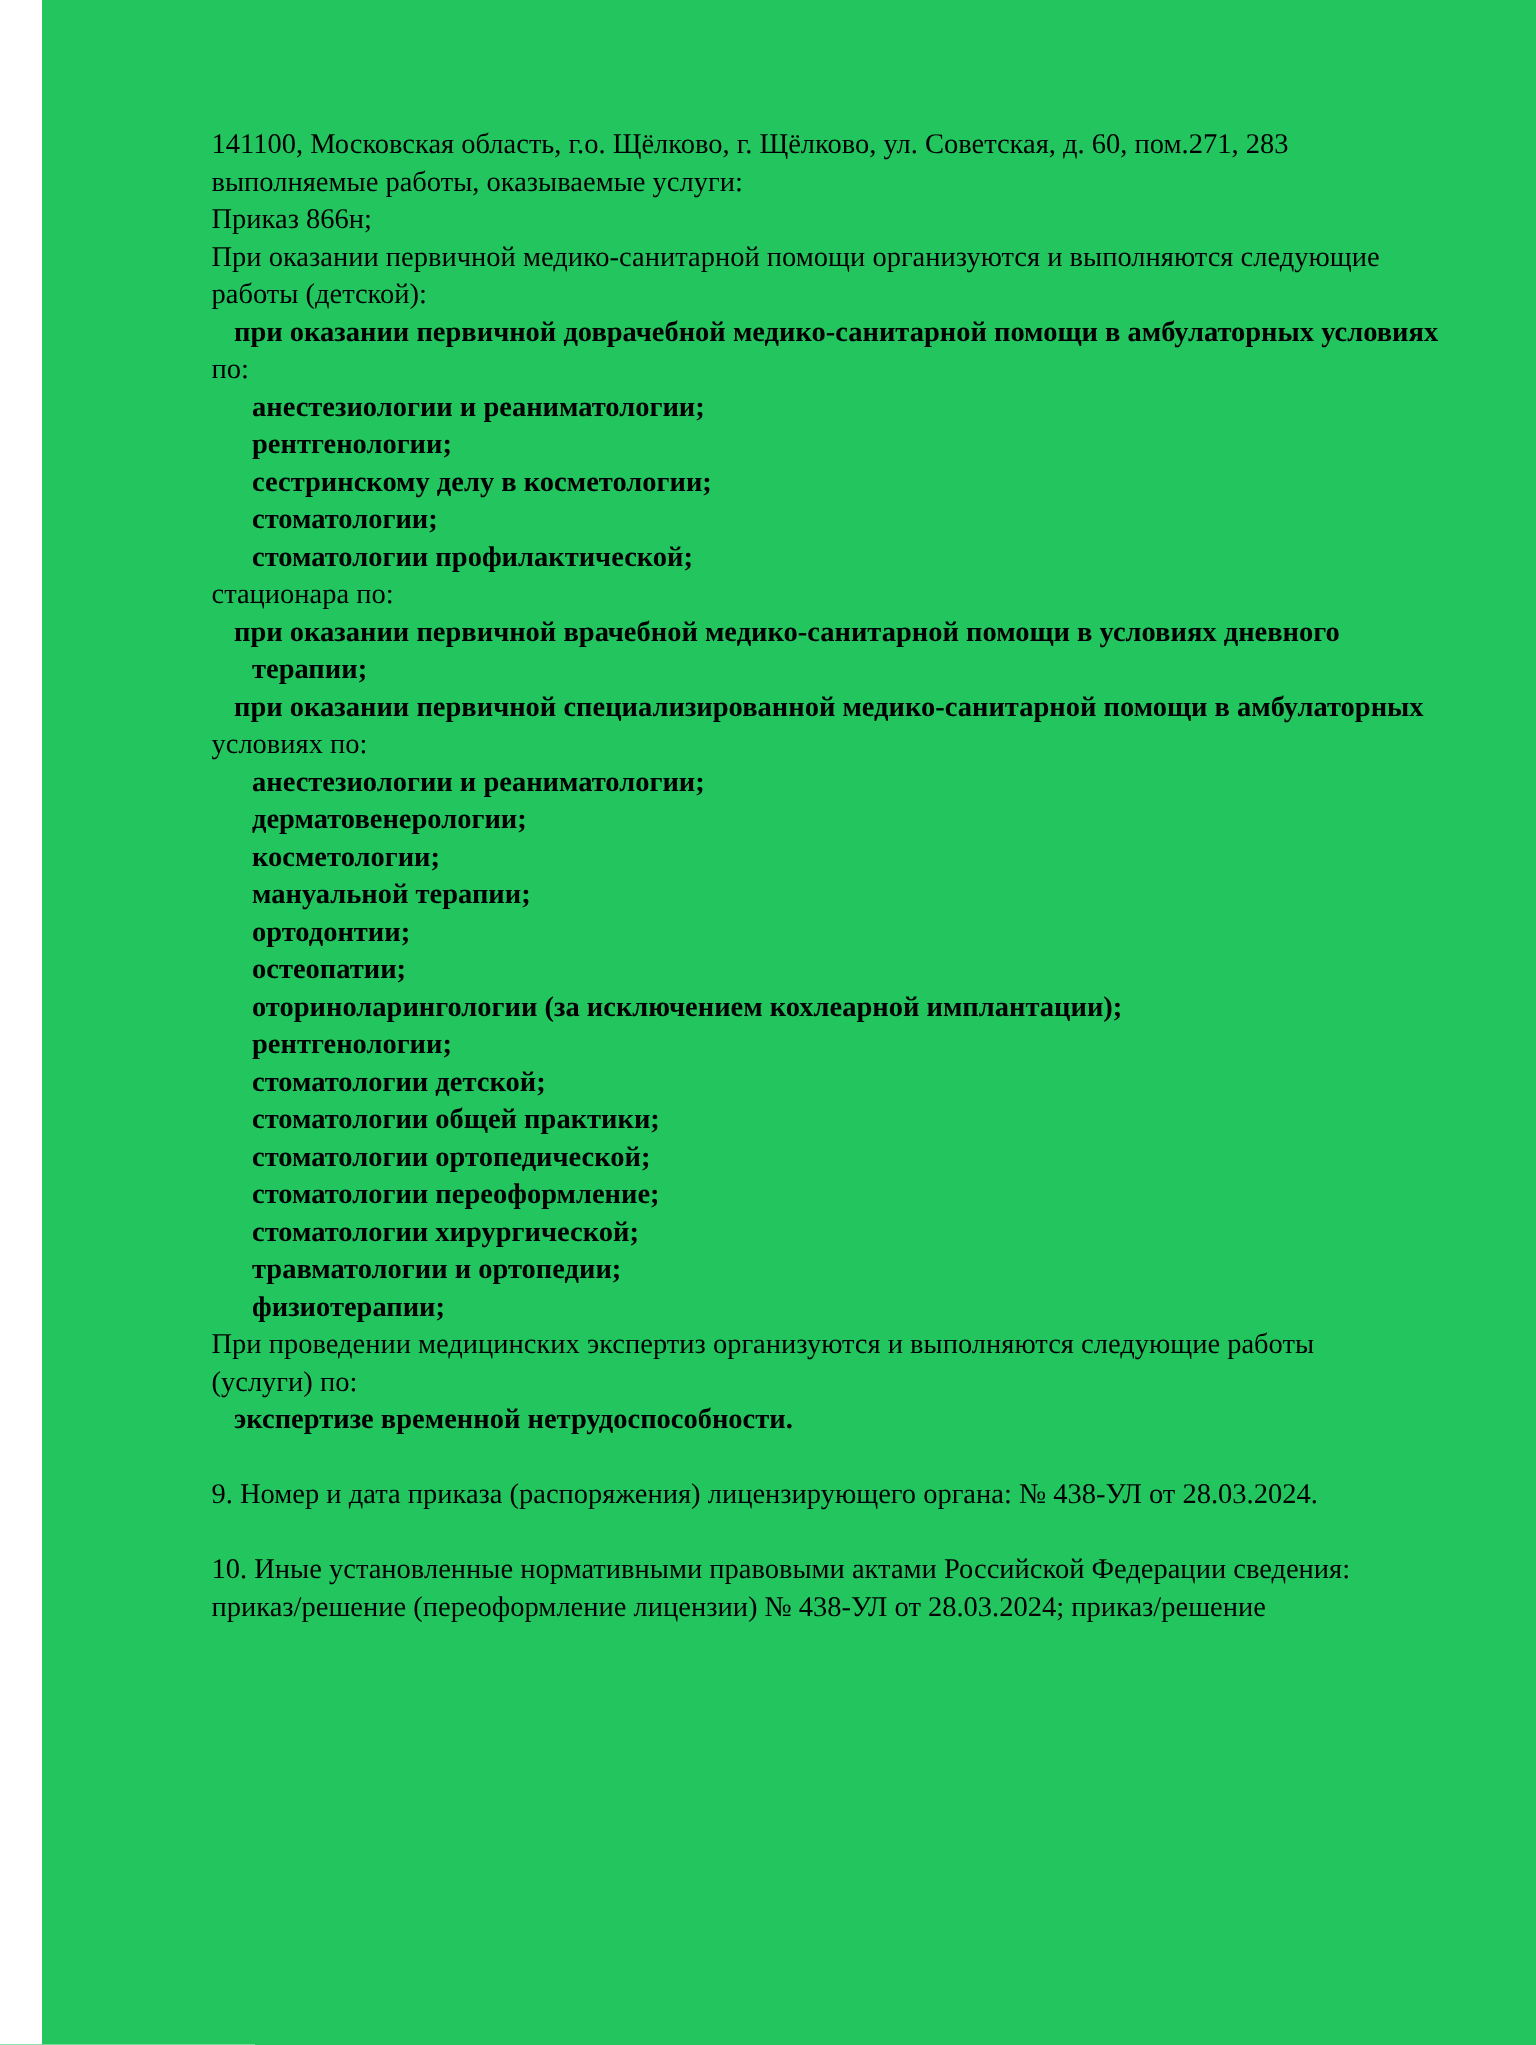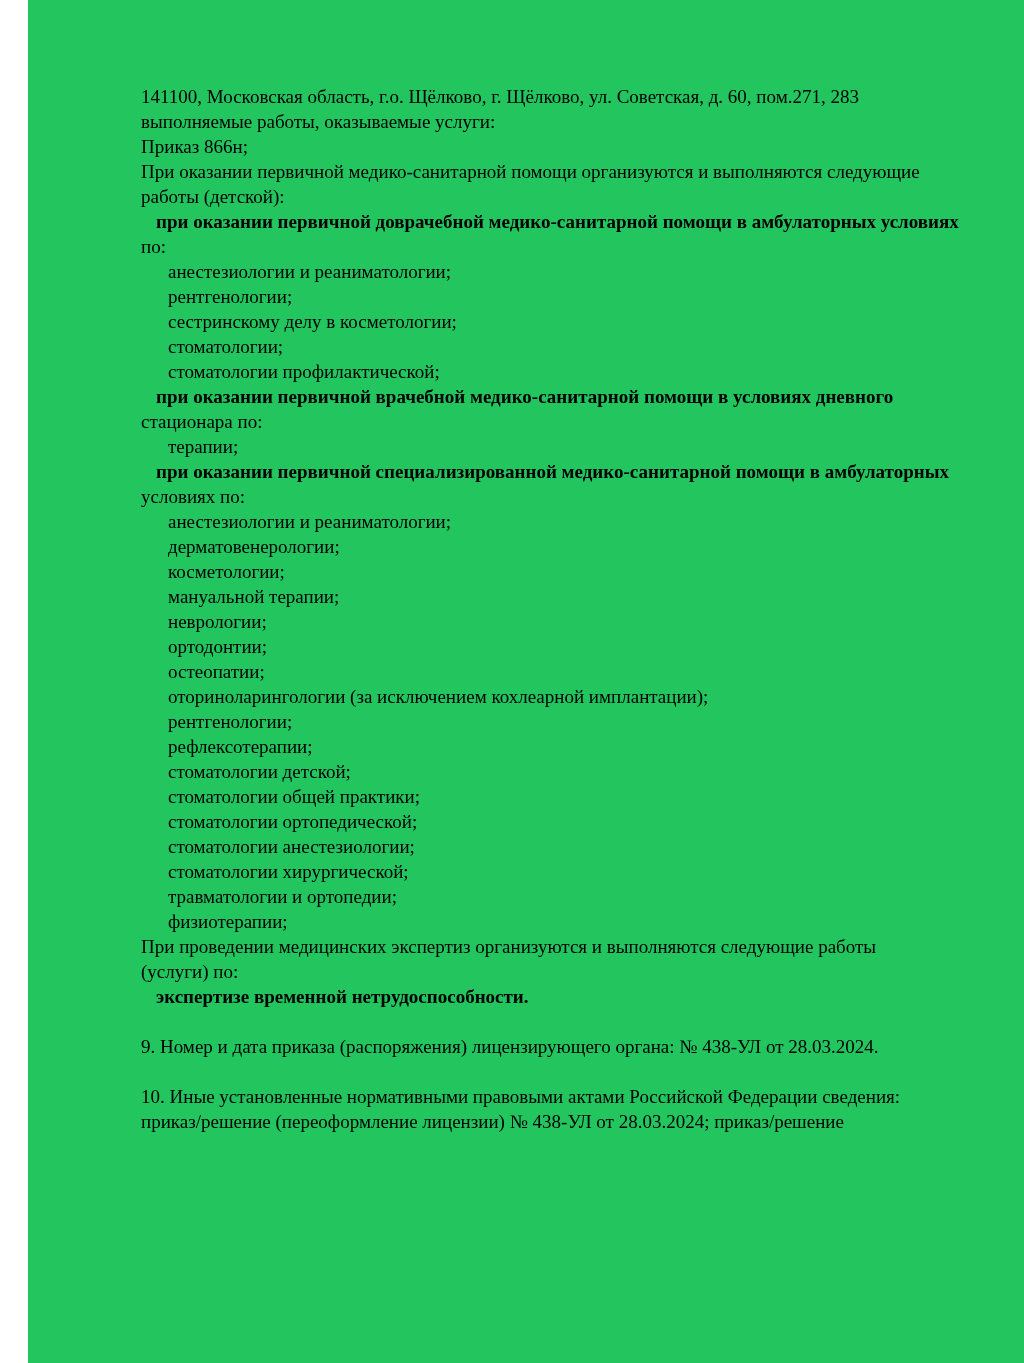--- a/index.html
+++ b/index.html
@@ -31,58 +31,56 @@
     font-size: 19px;
     line-height: 25px;
     color: #000000;
   }
   .line {
     white-space: pre;
     min-height: 25px;
   }
   .indent-0 { padding-left: 0; }
   .indent-1 { padding-left: 15px; font-weight: bold; }
-  .indent-2 { padding-left: 27px; }
+  .indent-2 { padding-left: 27px; font-weight: bold; }
 </style>
 </head>
 <body>
 
 <div class="page">
   <div class="text-block">
       <div class="line indent-0">141100, Московская область, г.о. Щёлково, г. Щёлково, ул. Советская, д. 60, пом.271, 283</div>
       <div class="line indent-0">выполняемые работы, оказываемые услуги:</div>
       <div class="line indent-0">Приказ 866н;</div>
       <div class="line indent-0">При оказании первичной медико-санитарной помощи организуются и выполняются следующие</div>
       <div class="line indent-0">работы (детской):</div>
       <div class="line indent-1">при оказании первичной доврачебной медико-санитарной помощи в амбулаторных условиях</div>
       <div class="line indent-0">по:</div>
       <div class="line indent-2">анестезиологии и реаниматологии;</div>
       <div class="line indent-2">рентгенологии;</div>
       <div class="line indent-2">сестринскому делу в косметологии;</div>
       <div class="line indent-2">стоматологии;</div>
       <div class="line indent-2">стоматологии профилактической;</div>
+      <div class="line indent-0">стационара по:</div>
       <div class="line indent-1">при оказании первичной врачебной медико-санитарной помощи в условиях дневного</div>
-      <div class="line indent-0">стационара по:</div>
       <div class="line indent-2">терапии;</div>
       <div class="line indent-1">при оказании первичной специализированной медико-санитарной помощи в амбулаторных</div>
       <div class="line indent-0">условиях по:</div>
       <div class="line indent-2">анестезиологии и реаниматологии;</div>
       <div class="line indent-2">дерматовенерологии;</div>
       <div class="line indent-2">косметологии;</div>
       <div class="line indent-2">мануальной терапии;</div>
-      <div class="line indent-2">неврологии;</div>
       <div class="line indent-2">ортодонтии;</div>
       <div class="line indent-2">остеопатии;</div>
       <div class="line indent-2">оториноларингологии (за исключением кохлеарной имплантации);</div>
       <div class="line indent-2">рентгенологии;</div>
-      <div class="line indent-2">рефлексотерапии;</div>
       <div class="line indent-2">стоматологии детской;</div>
       <div class="line indent-2">стоматологии общей практики;</div>
       <div class="line indent-2">стоматологии ортопедической;</div>
-      <div class="line indent-2">стоматологии анестезиологии;</div>
+      <div class="line indent-2">стоматологии переоформление;</div>
       <div class="line indent-2">стоматологии хирургической;</div>
       <div class="line indent-2">травматологии и ортопедии;</div>
       <div class="line indent-2">физиотерапии;</div>
       <div class="line indent-0">При проведении медицинских экспертиз организуются и выполняются следующие работы</div>
       <div class="line indent-0">(услуги) по:</div>
       <div class="line indent-1">экспертизе временной нетрудоспособности.</div>
       <div class="line indent-0">&nbsp;</div>
       <div class="line indent-0">9. Номер и дата приказа (распоряжения) лицензирующего органа: № 438-УЛ от 28.03.2024.</div>
       <div class="line indent-0">&nbsp;</div>
       <div class="line indent-0">10. Иные установленные нормативными правовыми актами Российской Федерации сведения:</div>

